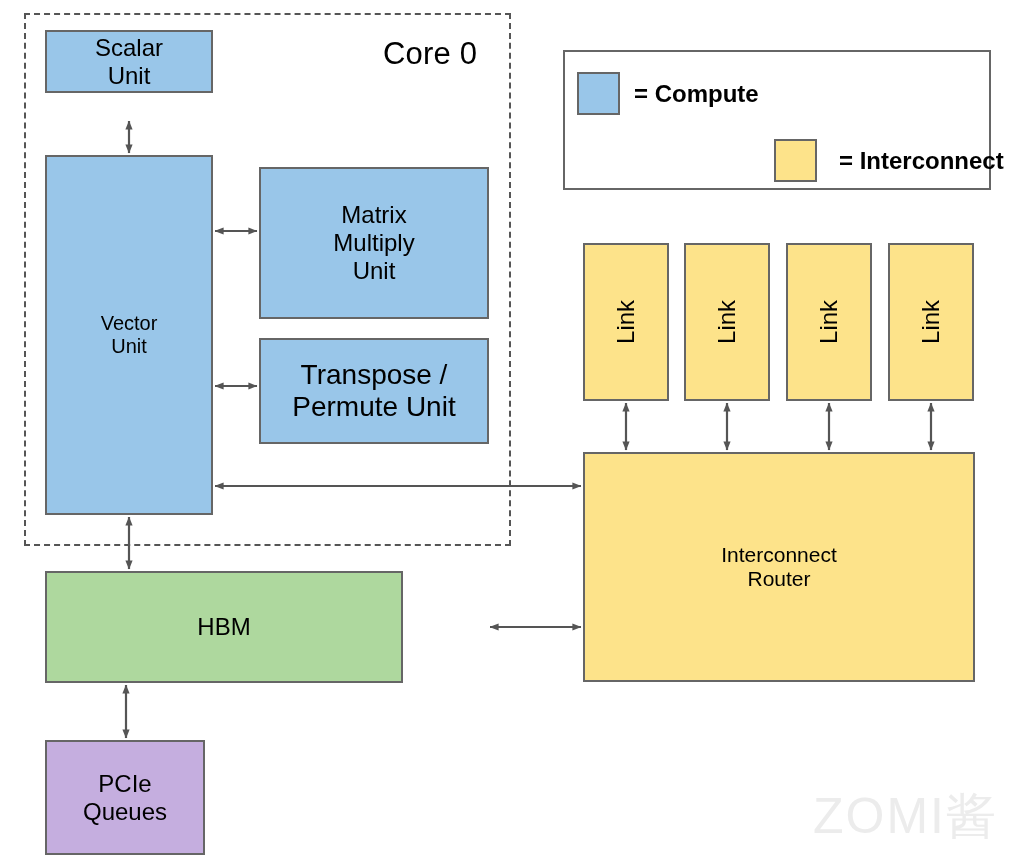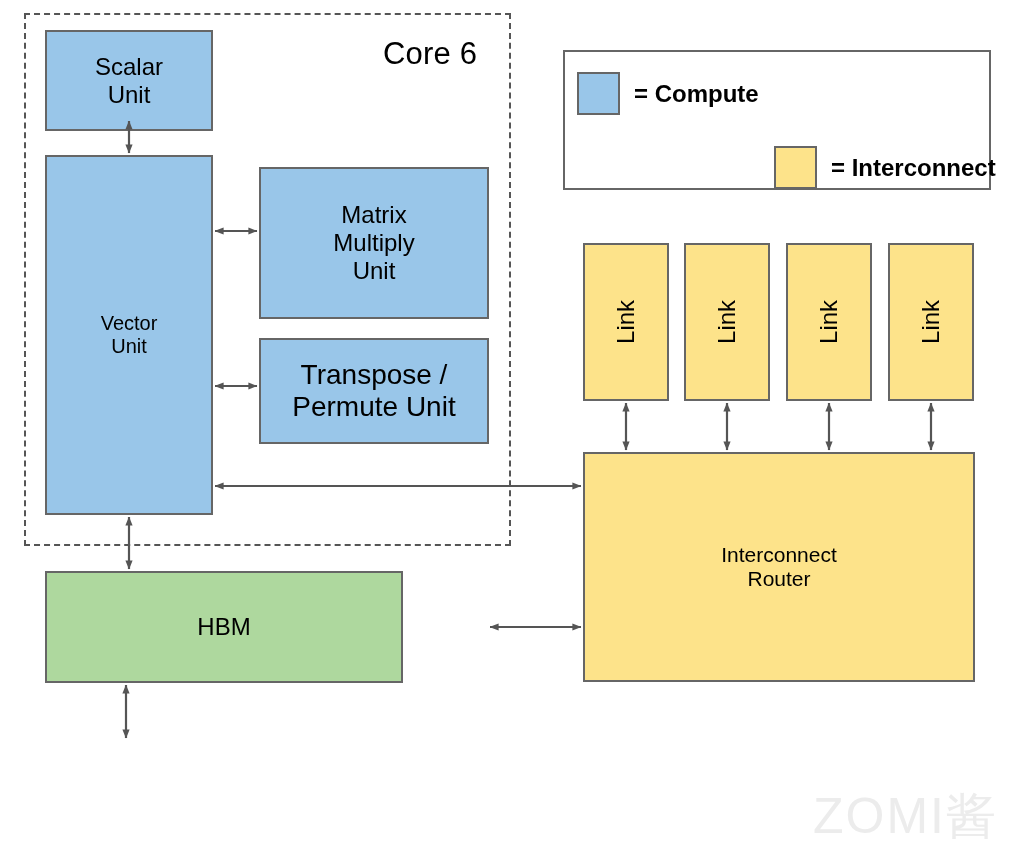--- a/index.html
+++ b/index.html
@@ -53,21 +53,21 @@
     left: 360px;
     top: 36px;
     width: 140px;
     text-align: center;
     font-size: 31px;
     color: #000000;
     letter-spacing: .2px;
   }
 
   
-  #scalar-unit   { left: 45px;  top: 30px;  width: 168px; height: 101px;  font-size: 24px; }
+  #scalar-unit   { left: 45px;  top: 30px;  width: 168px; height: 63px;  font-size: 24px; }
   #vector-unit   { left: 45px;  top: 155px; width: 168px; height: 360px; font-size: 20px; }
   #matrix-unit   { left: 259px; top: 167px; width: 230px; height: 152px; font-size: 24px; }
   #transpose-unit{ left: 259px; top: 338px; width: 230px; height: 106px;  font-size: 28px; text-align: center; }
   #hbm           { left: 45px;  top: 571px; width: 358px; height: 112px; font-size: 24px; }
   #pcie-queues   { left: 45px;  top: 740px; width: 160px; height: 115px; font-size: 24px; }
   #router        { left: 583px; top: 452px; width: 392px; height: 230px; font-size: 21px; }
 
   .link-box {
     font-size: 24px;
     top: 243px;
@@ -110,21 +110,21 @@
   }
   .legend-text {
     margin-left: 14px;
     font-size: 24px;
     color: #000000;
     white-space: nowrap;
   }
   #legend-item-0 { left: 12px;  top: 20px; }
   #legend-item-1 { left: 209px; top: 20px; }
   #legend-item-2 { left: 12px;  top: 77px; }
-  #legend-item-3 { left: 209px; top: 94px; }
+  #legend-item-3 { left: 209px; top: 87px; gap: 8px; }
 
   
   #arrows {
     position: absolute;
     left: 0; top: 0;
     width: 1014px;
     height: 864px;
     pointer-events: none;
   }
 
@@ -138,34 +138,36 @@
     letter-spacing: 2px;
     user-select: none;
   }
 </style>
 </head>
 <body>
 
 <div id="canvas">
 
   <div id="core-boundary"></div>
-  <div id="core-title">Core 6</div>
+  <div id="core-title">Core 0</div>
 
   <div class="box blue" id="scalar-unit">Scalar
 Unit</div>
   <div class="box blue" id="vector-unit">Vector
 Unit</div>
   <div class="box blue" id="matrix-unit">Matrix
 Multiply
 Unit</div>
   <div class="box blue" id="transpose-unit">Transpose /
 Permute Unit</div>
 
   <div class="box green" id="hbm">HBM</div>
 
+  <div class="box purple" id="pcie-queues">PCIe
+Queues</div>
 
   <div class="box yellow link-box" id="link-0">
     <span class="link-label">Link</span>
   </div>
   <div class="box yellow link-box" id="link-1">
     <span class="link-label">Link</span>
   </div>
   <div class="box yellow link-box" id="link-2">
     <span class="link-label">Link</span>
   </div>

